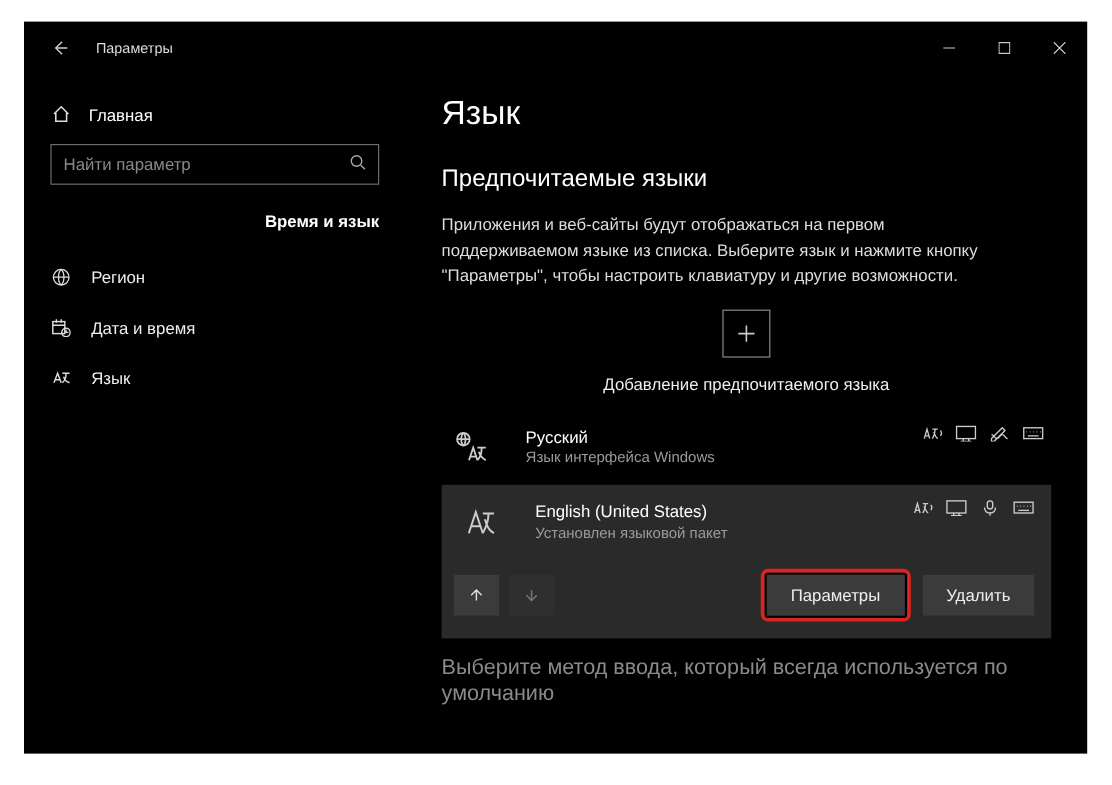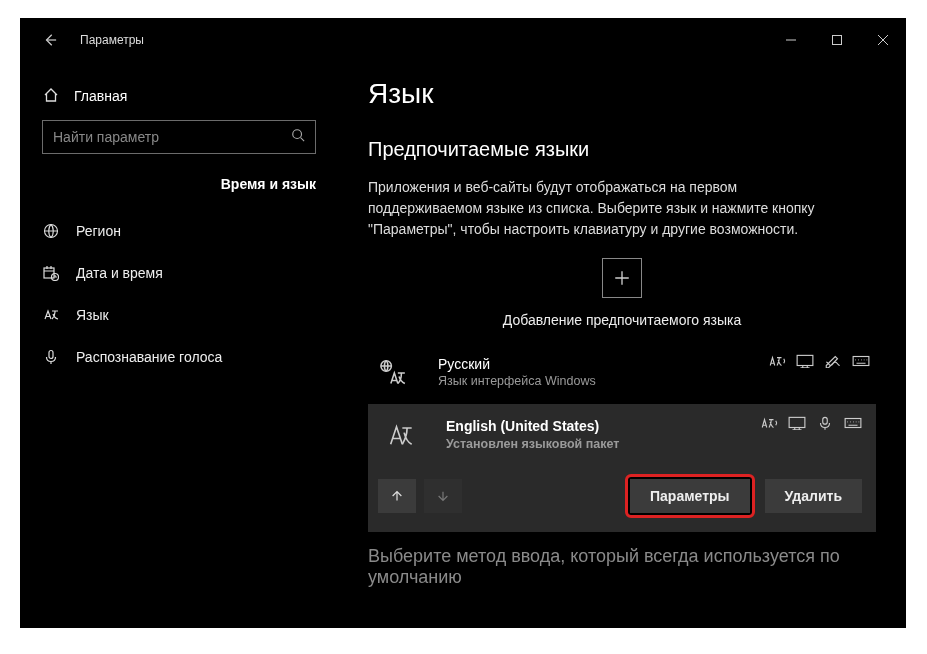--- a/index.html
+++ b/index.html
@@ -55,21 +55,21 @@
   .lang-icon svg { width:28px; height:28px; }
   .lang-text { flex:1; min-width:0;margin-left:16px; }
   .lang-name { font-size:14px; color:#fff; margin-bottom:2px; }
   .lang-sub  { font-size:12.5px; color:#9a9a9a; line-height:1.4; white-space:nowrap; overflow:hidden; text-overflow:ellipsis; max-width:380px; }
   .lang-sub2 { font-size:12.5px; color:#9a9a9a; }
   .lang-badges { display:flex; gap:10px; align-items:center; position:absolute; right:6px; top:2px; }
   .badge { width:18px; height:14px; color:#ccc; }
   .badge svg { width:100%; height:100%; }
 
   .lang-selected {
-    background:#2a2a2a; padding: 10px 8px 10px 8px; margin-top:4px;font-weight:bold;
+    background:#2a2a2a; padding: 10px 8px 10px 8px; margin-top:4px;
   }
   .lang-selected .lang-row { padding-bottom: 20px; }
   .sel-actions { display:flex; align-items:center; justify-content:space-between; padding: 0 6px 4px 2px; gap:10px; }
   .arrow-group { display:flex; gap:8px; }
   .arrow-btn {
     width:38px; height:34px; background:#3b3b3b; display:flex; align-items:center; justify-content:center; color:#ddd;
   }
   .arrow-btn.disabled { background:#2f2f2f; color:#666; }
   .btn-group { display:flex; gap:10px; align-items:center; }
   .btn {
@@ -167,29 +167,20 @@
       <div class="nav-item active">
         <span class="nav-icon">
           <svg viewBox="0 0 16 16" fill="none" stroke="currentColor" stroke-width="1.2">
               <path d="M2 12 L5 4 L8 12 M3 9.5 H7"></path>
               <path d="M9 4 H15 M12 4 V5 C12 8 10 11 9 12 M10 7 C11 10 13 11.5 15 12"></path>
             </svg>
         </span>
         <span>Язык</span>
       </div>
 
-      <div class="nav-item">
-        <span class="nav-icon">
-          <svg viewBox="0 0 16 16" fill="none" stroke="currentColor" stroke-width="1.2">
-              <rect x="6" y="1.5" width="4" height="8" rx="2"></rect>
-              <path d="M3.5 8 C3.5 11 5.5 12.5 8 12.5 C10.5 12.5 12.5 11 12.5 8 M8 12.5 V15"></path>
-            </svg>
-        </span>
-        <span>Распознавание голоса</span>
-      </div>
     </div>
 
     <div class="main">
       <div class="page-title">Язык</div>
       <div class="section-title">Предпочитаемые языки</div>
       <div class="desc">Приложения и веб-сайты будут отображаться на первом поддерживаемом языке из списка. Выберите язык и нажмите кнопку "Параметры", чтобы настроить клавиатуру и другие возможности.</div>
 
       <div class="add-row">
         <div class="add-box">
           <svg width="18" height="18" viewBox="0 0 16 16" stroke="#ccc" stroke-width="1.2">

